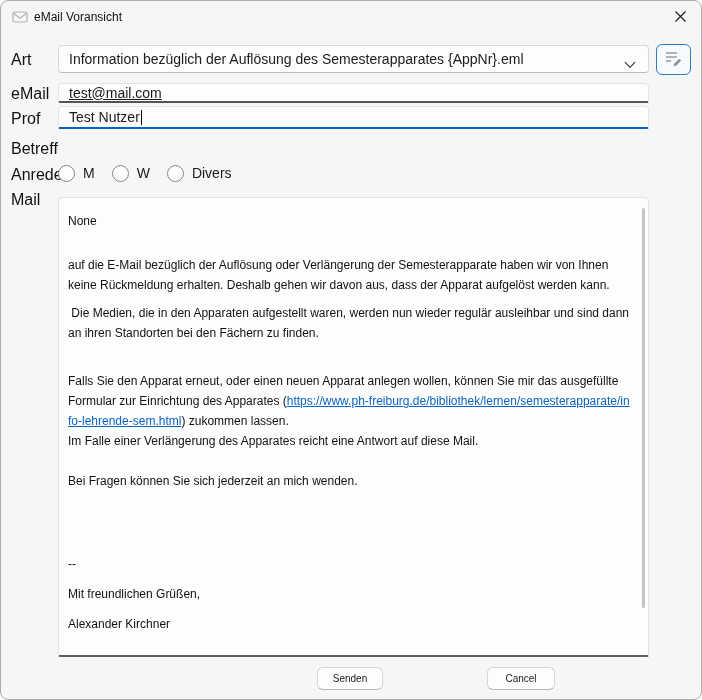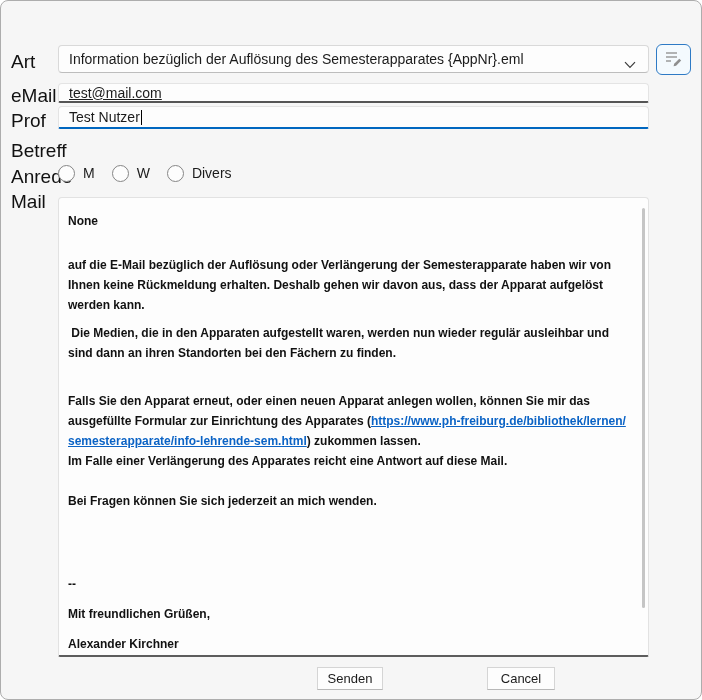--- a/index.html
+++ b/index.html
@@ -13,21 +13,21 @@
     position:relative;width:702px;height:700px;
     background:#f6f6f6;border:1px solid #adadad;border-radius:8px;
     overflow:hidden;
   }
   
   .titlebar{position:absolute;left:0;top:0;width:100%;height:32px;}
   .titlebar .app-icon{position:absolute;left:11px;top:9px;}
   .titlebar .title{position:absolute;left:33px;top:0;height:32px;line-height:32px;font-size:12px;color:#111;}
   .close-btn{position:absolute;right:9px;top:5px;width:24px;height:24px;display:flex;align-items:center;justify-content:center;cursor:pointer;border-radius:4px;}
   
-  .row-label{position:absolute;left:10px;font-size:19px;color:#111;}
+  .row-label{position:absolute;left:10px;font-size:16px;color:#111;}
   
   .combobox{
     position:absolute;left:57px;top:44px;width:591px;height:28px;
     background:#fdfdfd;border:1px solid #d9d9d9;border-bottom-color:#bdbdbd;border-radius:4px;
     display:flex;align-items:center;padding:0 48px 0 10px;font-size:14px;cursor:default;
   }
   .combobox .chevron{position:absolute;right:12px;top:10px;}
   
   .edit-btn{
     position:absolute;left:655px;top:43px;width:35px;height:31px;
@@ -45,45 +45,61 @@
   .caret{width:1px;height:15px;background:#000;margin-left:1px;}
   
   .radio-row{position:absolute;left:57px;top:161px;height:22px;display:flex;align-items:center;column-gap:17px;}
   .radio-group{display:flex;align-items:center;column-gap:8px;cursor:pointer;}
   .radio-circle{width:17px;height:17px;border:1px solid #868686;border-radius:50%;background:#fdfdfd;}
   .radio-label{font-size:14px;}
   
   .mail-box{
     position:absolute;left:57px;top:196px;width:591px;height:460px;
     background:#fdfdfd;border:1px solid #e2e2e2;border-bottom:2px solid #5d5d5d;
-    border-radius:4px 4px 2px 2px;overflow:hidden;font-weight:bold;
+    border-radius:4px 4px 2px 2px;overflow:hidden;
   }
   .mail-text{
     position:absolute;left:0;top:0;width:100%;height:100%;
     padding:13px 18px 0 9px;font-size:12px;line-height:20px;color:#111;
     white-space:pre-wrap;
   }
   .mail-p{white-space:pre-wrap;}
   .mail-link{color:var(--link);text-decoration:underline;word-break:break-all;cursor:pointer;}
   .scroll-thumb{position:absolute;right:3px;top:10px;width:3px;height:400px;background:#c5c5c5;border-radius:2px;}
   
   .btn{
     position:absolute;top:666px;height:23px;
-    background:#fdfdfd;border:1px solid #d5d5d5;border-bottom-color:#b8b8b8;border-radius:0;
-    font-size:13px;color:#1b1b1b;display:flex;align-items:center;justify-content:center;cursor:pointer;
+    background:#fdfdfd;border:1px solid #d5d5d5;border-bottom-color:#b8b8b8;border-radius:6px;
+    font-size:10px;color:#1b1b1b;display:flex;align-items:center;justify-content:center;cursor:pointer;
     font-family:"Liberation Sans","DejaVu Sans",sans-serif;
   }
   .btn-send{left:316px;width:66px;}
   .btn-cancel{left:486px;width:68px;}
 </style>
 </head>
 <body>
 
 <div class="window">
 
+  <div class="titlebar">
+    <span class="app-icon">
+      <svg width="16" height="14" viewBox="0 0 16 14">
+        <rect x="1" y="2" width="14" height="10" rx="1.5" fill="none" stroke="#b2b2b2" stroke-width="1.2"></rect>
+        <path d="M1.5 3.2 L8 8.2 L14.5 3.2" fill="none" stroke="#b2b2b2" stroke-width="1.2"></path>
+      </svg>
+    </span>
+    <span class="title">eMail Voransicht</span>
+    <div class="close-btn">
+      <span>
+        <svg width="13" height="13" viewBox="0 0 13 13">
+          <path d="M1.5 1.5 L11.5 11.5 M11.5 1.5 L1.5 11.5" stroke="#1a1a1a" stroke-width="1.1" fill="none"></path>
+        </svg>
+      </span>
+    </div>
+  </div>
 
   <div class="row-label" style="top:50px;">Art</div>
   <div class="combobox">
     <span>Information bezüglich der Auflösung des Semesterapparates {AppNr}.eml</span>
     <span class="chevron">
       <svg width="12" height="8" viewBox="0 0 12 8">
         <path d="M1 1.2 L6 6.4 L11 1.2" fill="none" stroke="#3c3c3c" stroke-width="1.2"></path>
       </svg>
     </span>
   </div>

